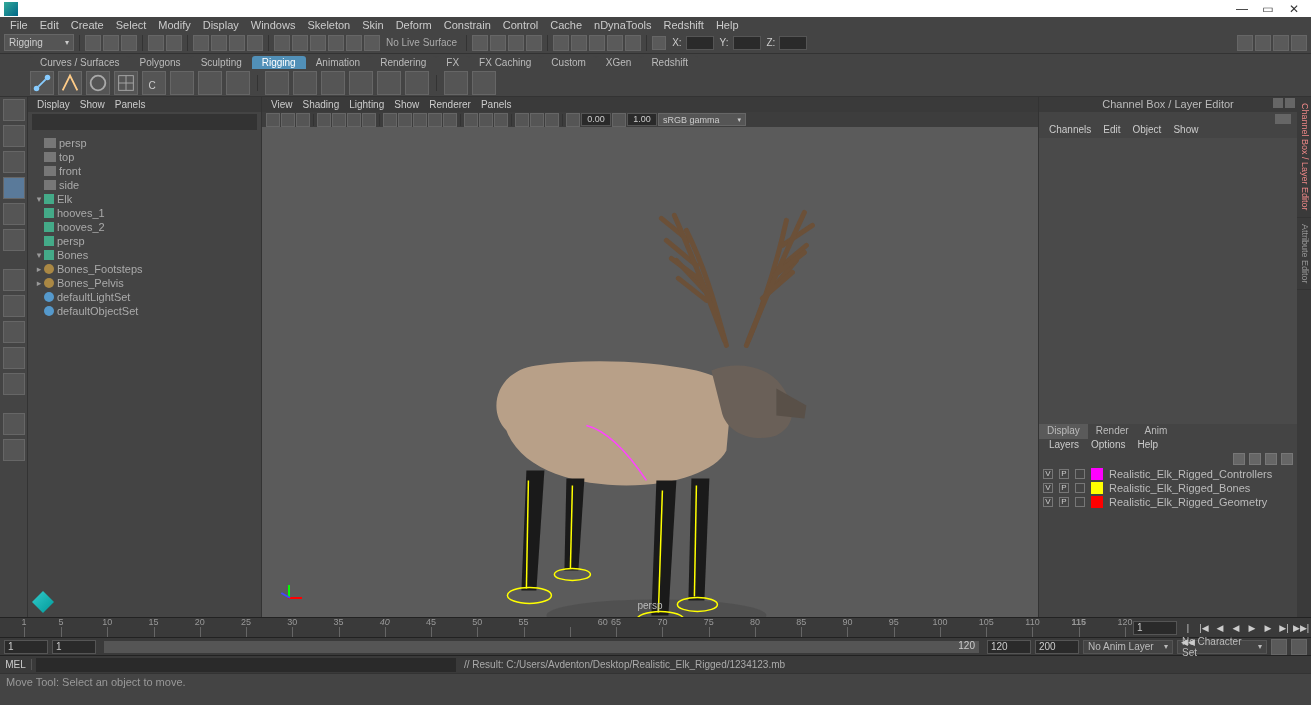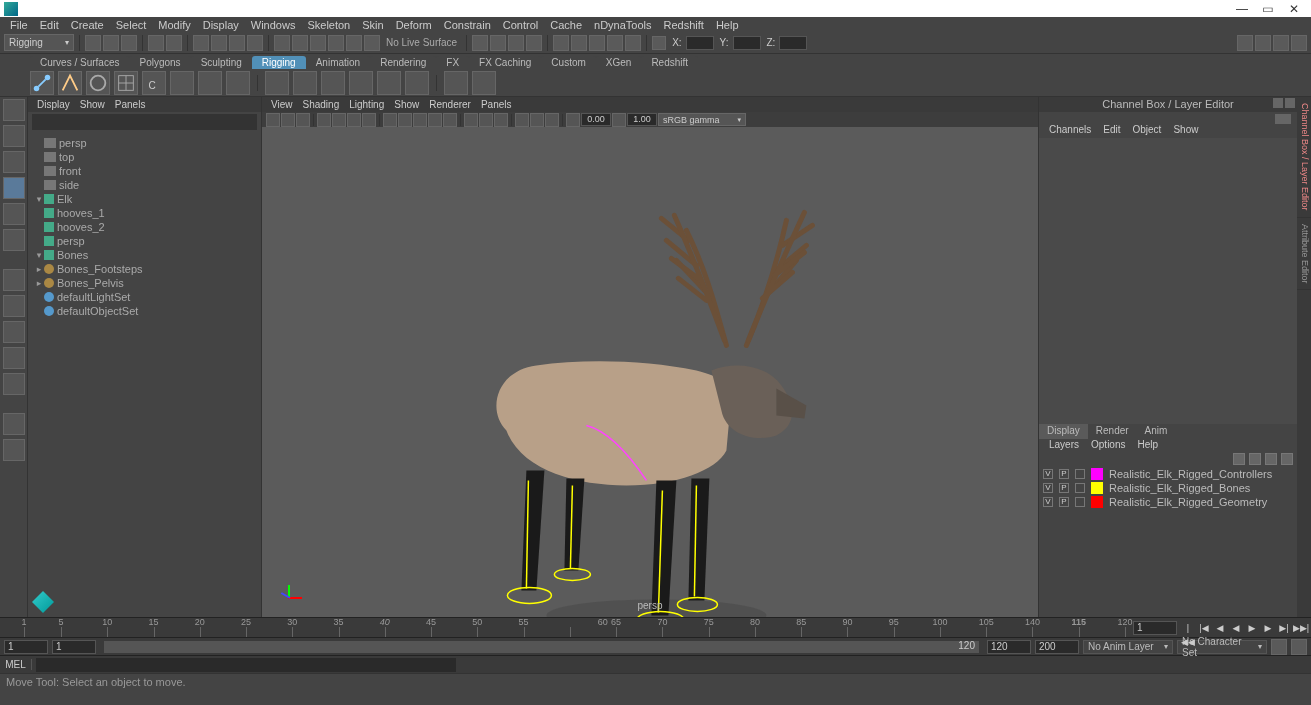--- a/index.html
+++ b/index.html
@@ -528,21 +528,21 @@
       <div class="ticklbl" style="left: 70.5882%;">85</div>
       <div class="tick" style="left: 74.7899%;"></div>
       <div class="ticklbl" style="left: 74.7899%;">90</div>
       <div class="tick" style="left: 78.9916%;"></div>
       <div class="ticklbl" style="left: 78.9916%;">95</div>
       <div class="tick" style="left: 83.1933%;"></div>
       <div class="ticklbl" style="left: 83.1933%;">100</div>
       <div class="tick" style="left: 87.395%;"></div>
       <div class="ticklbl" style="left: 87.395%;">105</div>
       <div class="tick" style="left: 91.5966%;"></div>
-      <div class="ticklbl" style="left: 91.5966%;">140</div>
+      <div class="ticklbl" style="left: 91.5966%;">110</div>
       <div class="tick" style="left: 95.7983%;"></div>
       <div class="ticklbl" style="left: 95.7983%; font-weight: bold;">115</div>
       <div class="tick" style="left: 100%;"></div>
       <div class="ticklbl" style="left: 100%;">120</div>
     </div>
   <div class="frame-in">1</div>
   <div class="playbtns">
     <div class="pb">|◀◀</div>
     <div class="pb">|◀</div>
     <div class="pb">◀</div>
@@ -565,17 +565,18 @@
   <div class="frame-in">200</div>
   <div class="dd3">No Anim Layer</div>
   <div class="dd3">No Character Set</div>
   <div class="ticon"></div>
   <div class="ticon"></div>
 </div>
 
 <div class="cmdrow">
   <div class="mel">MEL</div>
   <div class="cmdin"></div>
+  <div class="result">// Result: C:/Users/Avdenton/Desktop/Realistic_Elk_Rigged/1234123.mb</div>
 </div>
 
 <div class="helprow">
   <span>Move Tool: Select an object to move.</span>
 </div>
 
 </body></html>

